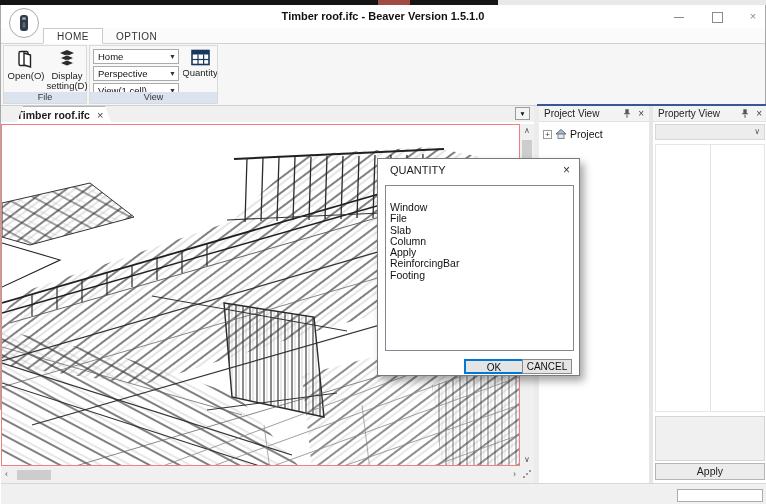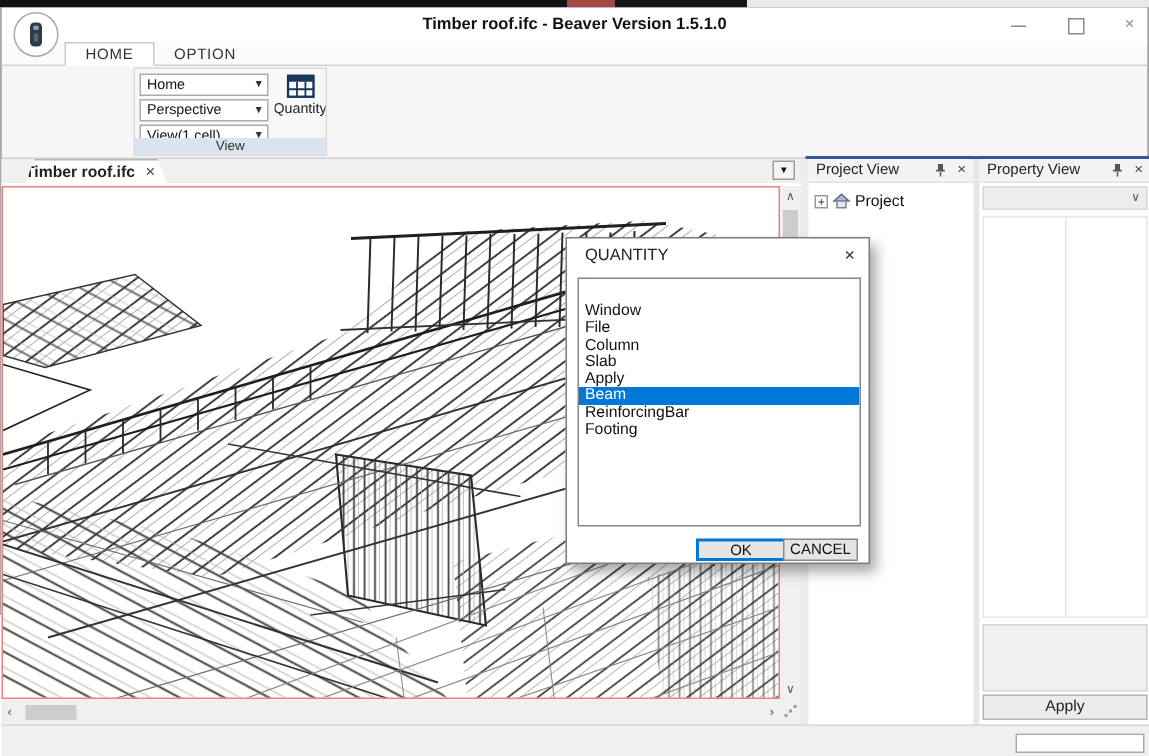--- a/index.html
+++ b/index.html
@@ -5,21 +5,21 @@
   * { box-sizing: border-box; margin: 0; padding: 0; }
   html,body { width:766px; height:504px; overflow:hidden; background:#fff;
               font-family:"Liberation Sans", sans-serif; color:#1a1a1a; }
   .abs { position:absolute; }
 
   
   #top-strip { left:0; top:0; width:766px; height:5px;
     background:linear-gradient(to right,#141414 0,#141414 378px,#a04a42 378px,#a04a42 410px,#161616 410px,#161616 498px,#e9e9e9 498px,#e9e9e9 100%); }
 
   
-  #app { left:0; top:5px; width:766px; height:405px; background:#4c1d95;
+  #app { left:0; top:5px; width:766px; height:405px; background:#3b82f6;
          border:1px solid #a9a9a9; border-top:none; }
 
   
   #titlebar { left:0; top:0; width:100%; height:23px; background:#fff; }
   #title { width:100%; text-align:center; font-size:11px; font-weight:700; line-height:23px; color:#111; }
   .winbtn { top:4px; width:16px; height:16px; text-align:center; color:#8a8a8a; font-size:11px; line-height:15px; }
   #btn-min { right:78px; } #btn-max { right:40px; } #btn-close { right:4px; }
   #btn-min::after{ content:""; display:block; margin:8px auto 0; width:10px; border-top:1px solid #8a8a8a;}
   #btn-max::after{ content:""; display:block; margin:3px auto 0; width:9px; height:9px; border:1px solid #8a8a8a;}
 
@@ -142,20 +142,38 @@
       <rect x="7.5" y="9" width="3" height="6" rx="1.5" fill="#55656f"></rect>
     </svg>
   </div>
 
   <div id="ribbon-tabs" class="abs">
     <div class="rtab active">HOME</div>
     <div class="rtab">OPTION</div>
   </div>
 
   <div id="ribbon" class="abs">
+    <div id="grp-file" class="abs rgroup">
+      <div id="btn-open" class="ribbon-btn">
+        <svg width="20" height="20" viewBox="0 0 20 20">
+          <rect x="3" y="2.5" width="9" height="14" rx="1.5" fill="#fff" stroke="#222" stroke-width="1.4"></rect>
+          <polygon points="8,4 14.5,6 14.5,18 8,16" fill="#fff" stroke="#222" stroke-width="1.4"></polygon>
+        </svg>
+        <span class="lbl">Open(O)</span>
+      </div>
+      <div id="btn-display" class="ribbon-btn">
+        <svg width="20" height="20" viewBox="0 0 20 20">
+          <polygon points="10,1 17,4 10,7 3,4" fill="#2b2b2b"></polygon>
+          <polygon points="10,6 17,9 10,12 3,9" fill="#2b2b2b" stroke="#fff" stroke-width="0.8"></polygon>
+          <polygon points="10,11 17,14 10,17 3,14" fill="#2b2b2b" stroke="#fff" stroke-width="0.8"></polygon>
+        </svg>
+        <span class="lbl">Display setting(D)</span>
+      </div>
+      <div class="grp-label">File</div>
+    </div>
 
     <div id="grp-view" class="abs rgroup">
       <div id="combo-0" class="combo">
         <span>Home</span>
         <span class="arr">▼</span>
       </div>
       <div id="combo-1" class="combo">
         <span>Perspective</span>
         <span class="arr">▼</span>
       </div>
@@ -339,22 +357,21 @@
     <div id="status-input"></div>
   </div>
 </div>
 
 <div id="dialog" class="abs">
   <div id="dlg-title">QUANTITY</div>
   <div id="dlg-close">×</div>
   <div id="dlg-list">
     <div class="li">Window</div>
     <div class="li">File</div>
+    <div class="li">Slab</div>
     <div class="li">Column</div>
-    <div class="li">Slab</div>
     <div class="li">Apply</div>
-    <div class="li selected">Beam</div>
     <div class="li">ReinforcingBar</div>
     <div class="li">Footing</div>
   </div>
   <div id="btn-ok" class="dlg-btn">OK</div>
   <div id="btn-cancel" class="dlg-btn">CANCEL</div>
 </div>
 
 </body></html>

